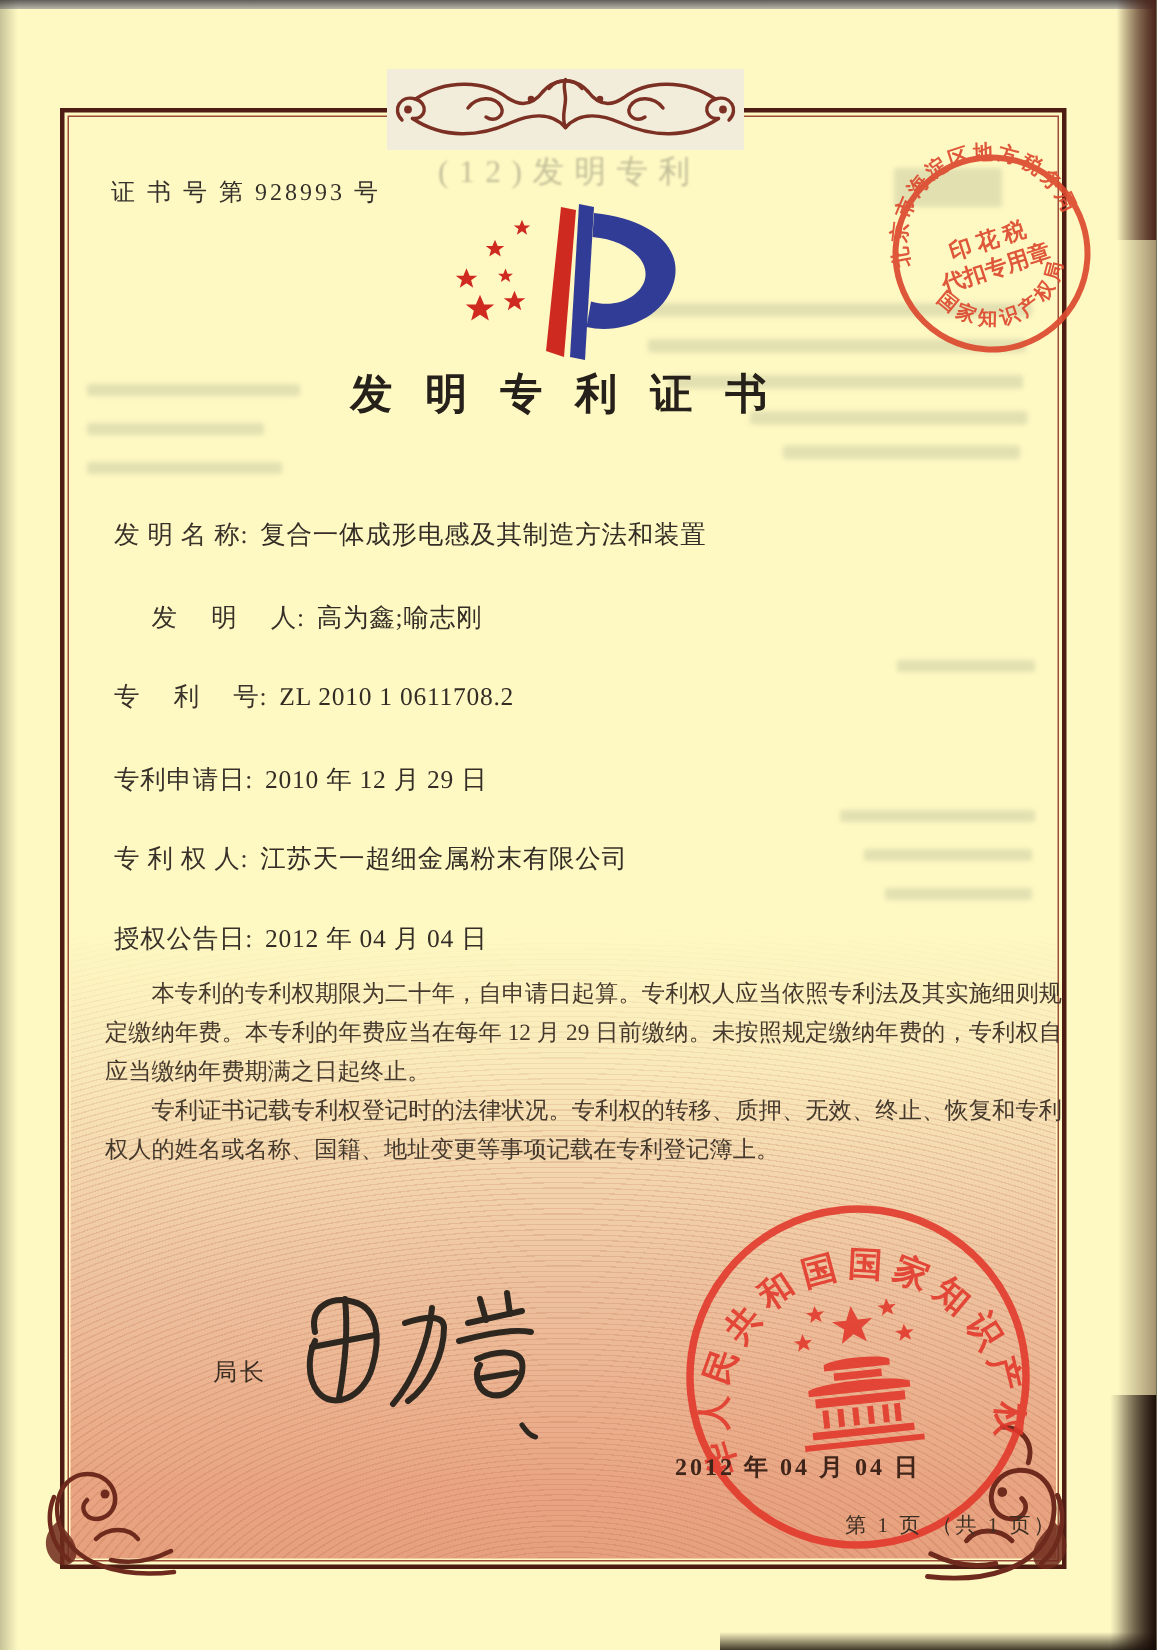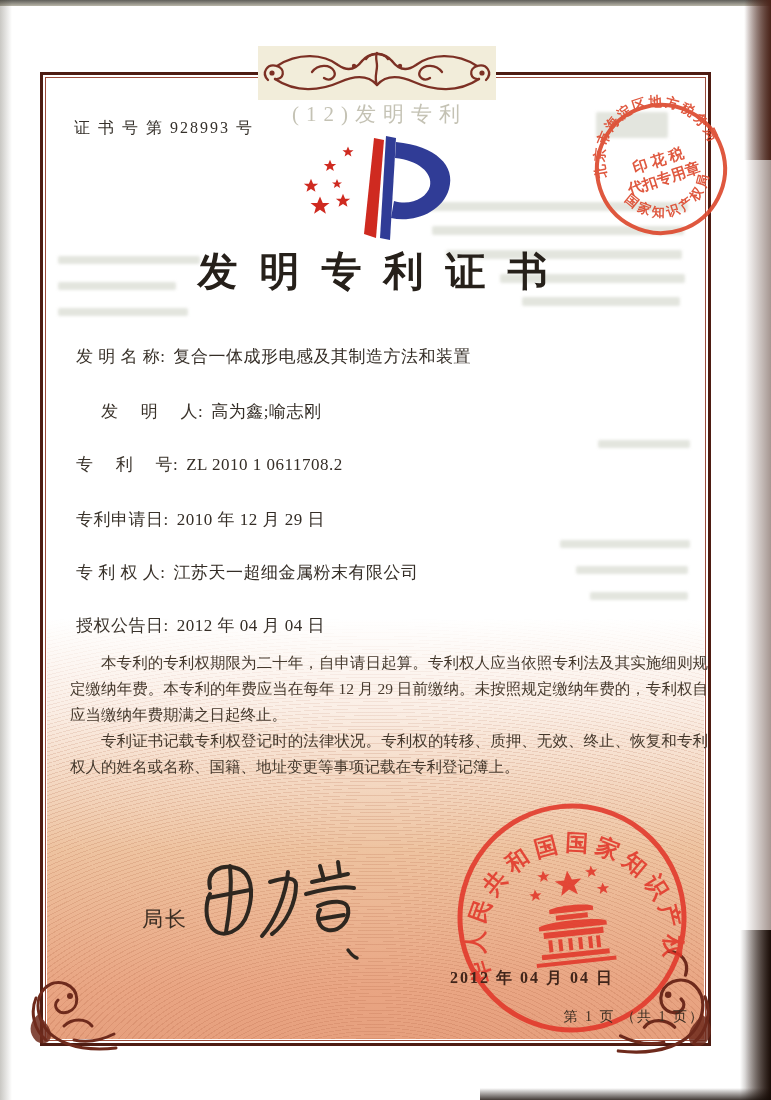--- a/index.html
+++ b/index.html
@@ -1,18 +1,18 @@
 <!DOCTYPE html>
 <html><head>
 <meta charset="utf-8">
 <style>
   html,body{margin:0;padding:0;background:#111;}
   .scan{
     position:relative;width:771px;height:1100px;overflow:hidden;
-    background:#ffffff;
+    background:#fef9c3;
     font-family:"Liberation Serif","DejaVu Serif",serif;
   }
   
   .edge-top{position:absolute;left:0;top:0;width:771px;height:6px;
     background:linear-gradient(#5f5e59,#b9b6a9);}
   .edge-left{position:absolute;left:0;top:0;width:12px;height:1100px;
     background:linear-gradient(to right,rgba(60,55,40,.28),rgba(60,55,40,0));}
   .edge-right{position:absolute;right:0;top:0;width:26px;height:1100px;
     background:linear-gradient(to right,rgba(55,22,10,0),rgba(55,22,10,.45));}
   .edge-right-top{position:absolute;left:744px;top:0;width:27px;height:160px;
@@ -39,32 +39,32 @@
 
   .certno{position:absolute;left:74px;top:118px;font-size:16px;letter-spacing:2px;
     color:#35302a;}
   .bleed-title{position:absolute;left:292px;top:100px;font-size:21px;letter-spacing:7px;
     color:rgba(148,144,118,.55);filter:blur(.6px);}
   .bleed{position:absolute;background:rgba(148,154,128,.26);border-radius:2px;
     filter:blur(1.6px);}
 
   .logo{position:absolute;left:296px;top:132px;}
   .title{position:absolute;left:40px;top:244px;width:665px;text-align:center;
-    font-size:40px;font-weight:700;color:#26201a;letter-spacing:22px;text-indent:22px;}
+    font-size:28px;font-weight:700;color:#26201a;letter-spacing:22px;text-indent:22px;}
 
   .row{position:absolute;left:76px;font-size:17px;color:#39322a;letter-spacing:.5px;
     white-space:nowrap;text-align:center;}
   .row .lab{display:inline-block;}
   .row .val{margin-left:8px;color:#342d26;}
 
   .body-text{position:absolute;left:70px;top:650px;width:638px;font-size:15.5px;
     line-height:26px;color:#45392d;text-align:justify;}
   .body-text p{margin:0;text-indent:2em;}
 
-  .sig-role{position:absolute;left:142px;top:905px;font-size:21px;color:#3a2d22;
+  .sig-role{position:absolute;left:142px;top:905px;font-size:16px;color:#3a2d22;
     letter-spacing:2px;}
   .sig-svg{position:absolute;left:192px;top:858px;}
 
   .seal{position:absolute;left:452px;top:800px;opacity:.88;transform:rotate(-6deg);}
   .seal-date{position:absolute;left:450px;top:968px;font-size:16px;font-weight:700;
     color:#40251a;letter-spacing:2px;}
 
   .stamp{position:absolute;left:586px;top:94px;transform:rotate(-18deg);opacity:.92;}
 
   .footer{position:absolute;left:40px;top:1008px;width:665px;text-align:right;

